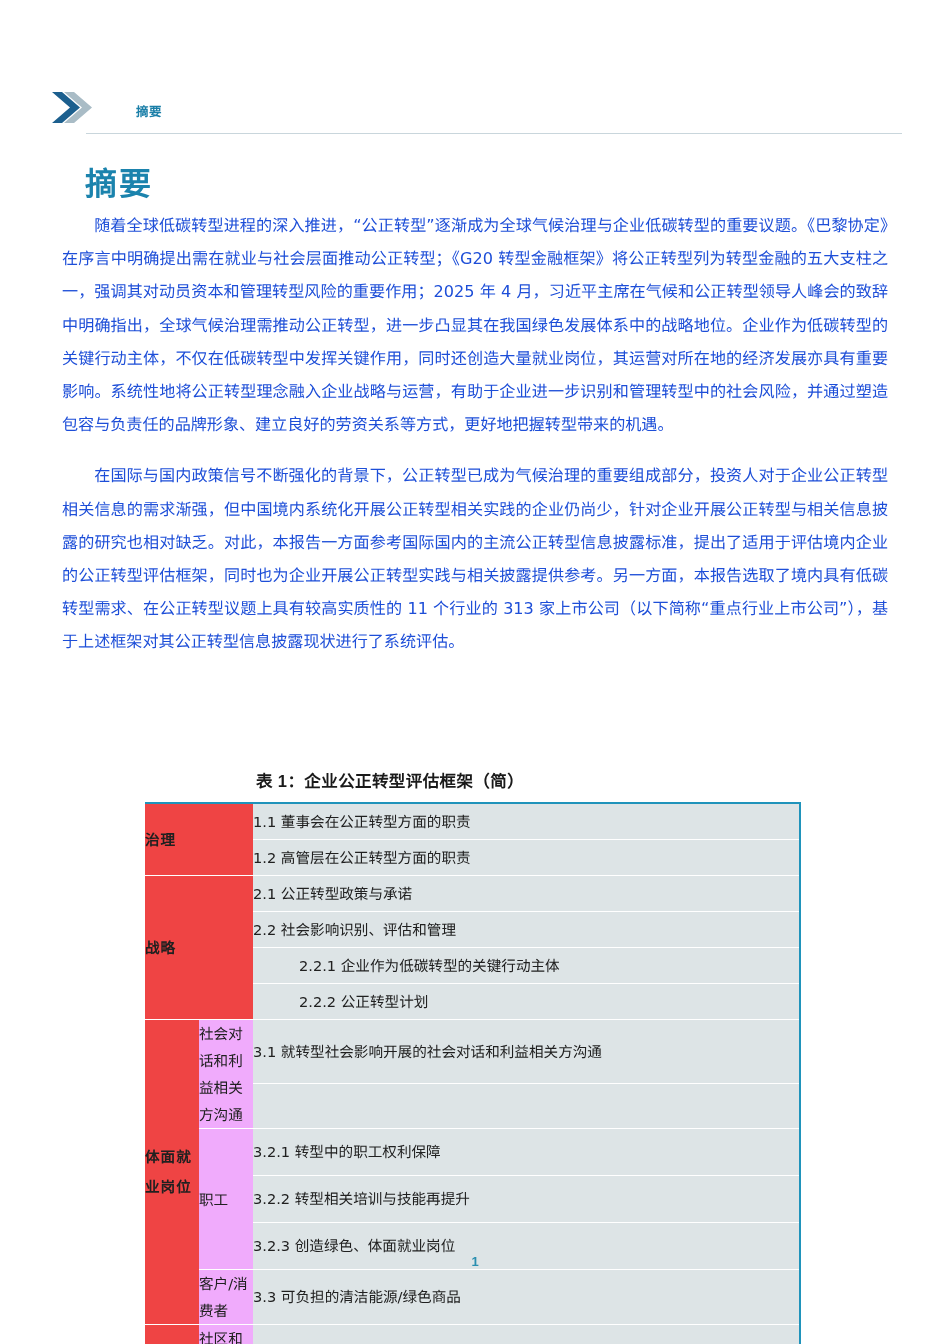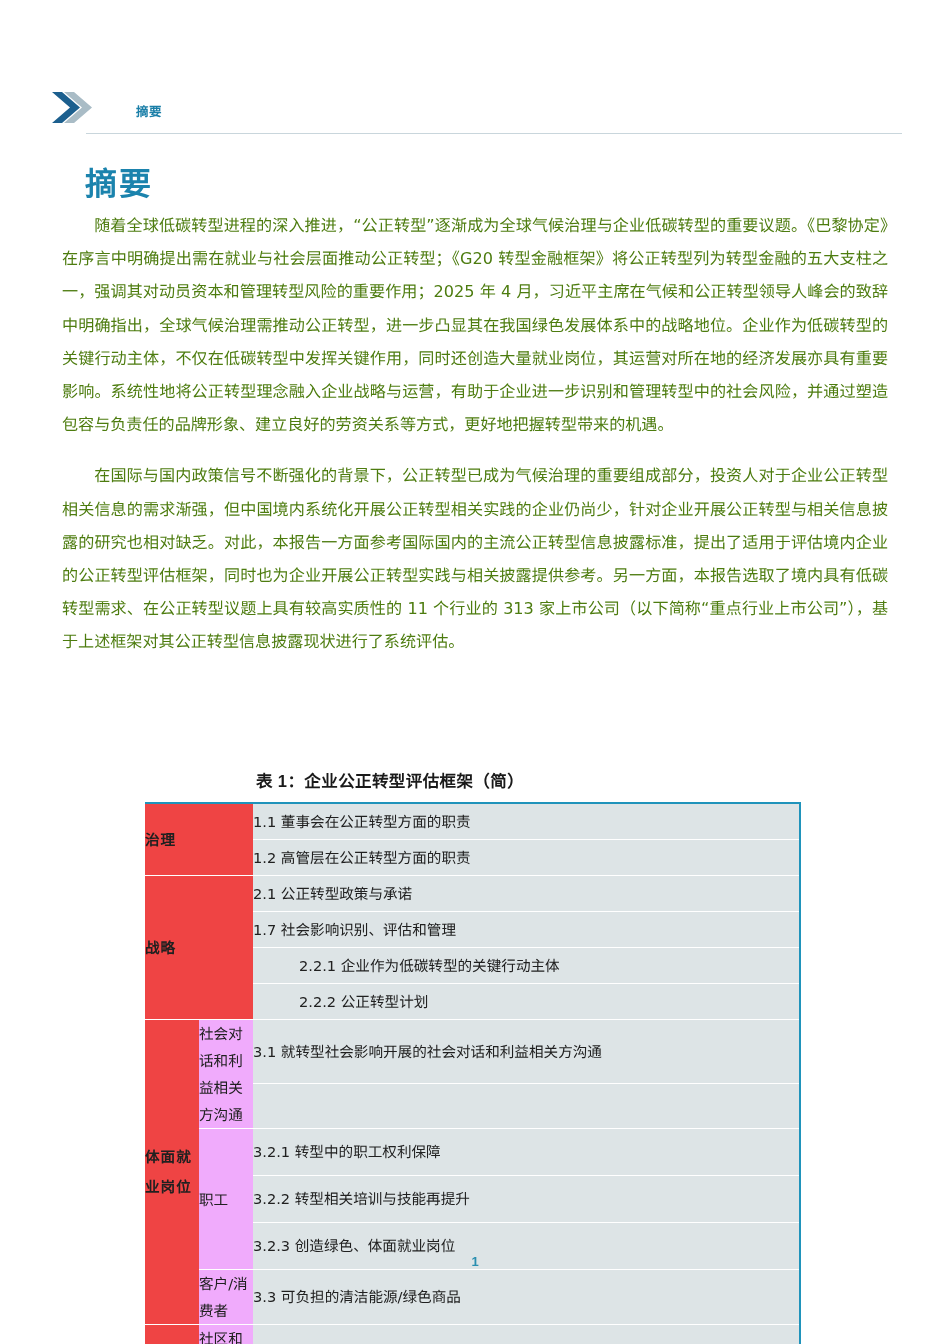--- a/index.html
+++ b/index.html
@@ -75,21 +75,21 @@
     top: 193px;
     width: 826px;
   }
   p.para {
     margin: 0 0 18px 0;
     font-size: 16.1px;
     line-height: 33.2px;
     text-align: justify;
     text-justify: inter-ideograph;
     text-indent: 2em;
-    color: #4d7c0f;
+    color: #1d4ed8;
     font-family: "DejaVu Sans", "Liberation Sans", sans-serif;
     word-break: break-all;
   }
 
   
   .table-caption {
     position: absolute;
     left: 0;
     top: 752px;
     width: 780px;
@@ -210,21 +210,21 @@
         </tr>
         <tr>
           <td class="item">1.2 高管层在公正转型方面的职责</td>
         </tr>
 
         <tr>
           <td class="pillar pillar-span2" colspan="2" rowspan="4">战略</td>
           <td class="item">2.1 公正转型政策与承诺</td>
         </tr>
         <tr>
-          <td class="item">1.7 社会影响识别、评估和管理</td>
+          <td class="item">2.2 社会影响识别、评估和管理</td>
         </tr>
         <tr>
           <td class="item sub">2.2.1 企业作为低碳转型的关键行动主体</td>
         </tr>
         <tr>
           <td class="item sub">2.2.2 公正转型计划</td>
         </tr>
 
         <tr>
           <td class="pillar" rowspan="6">体面就业岗位</td>

